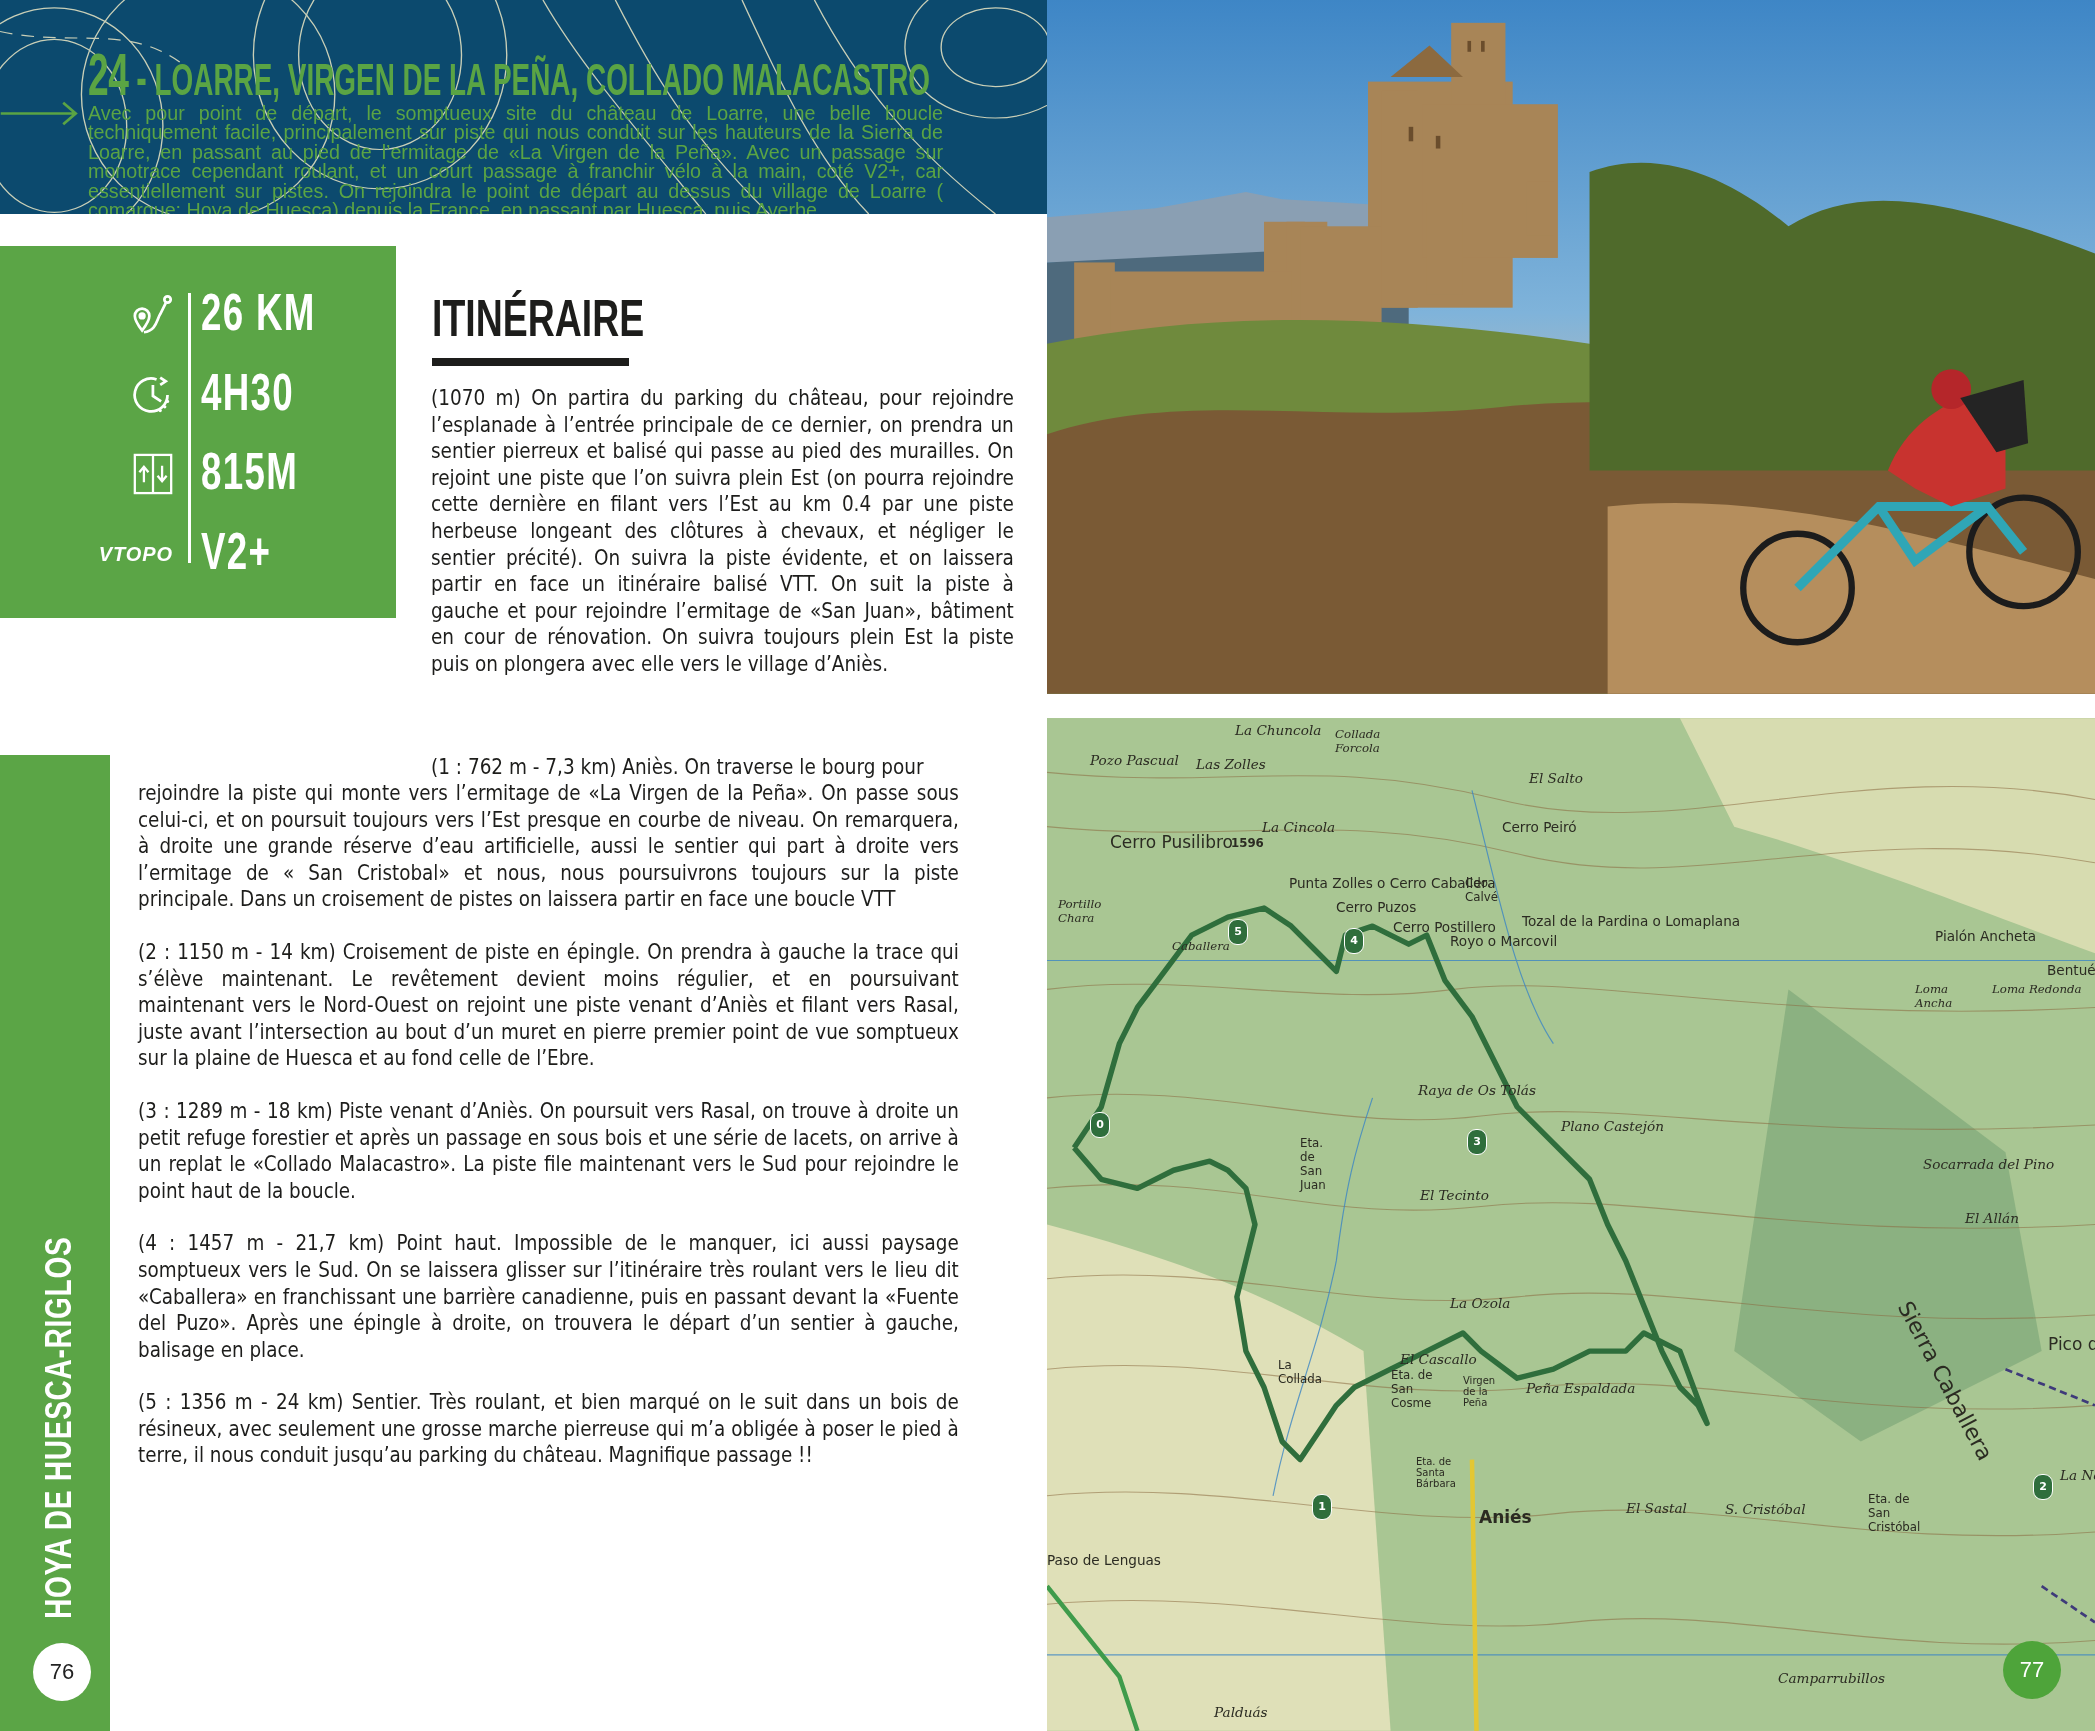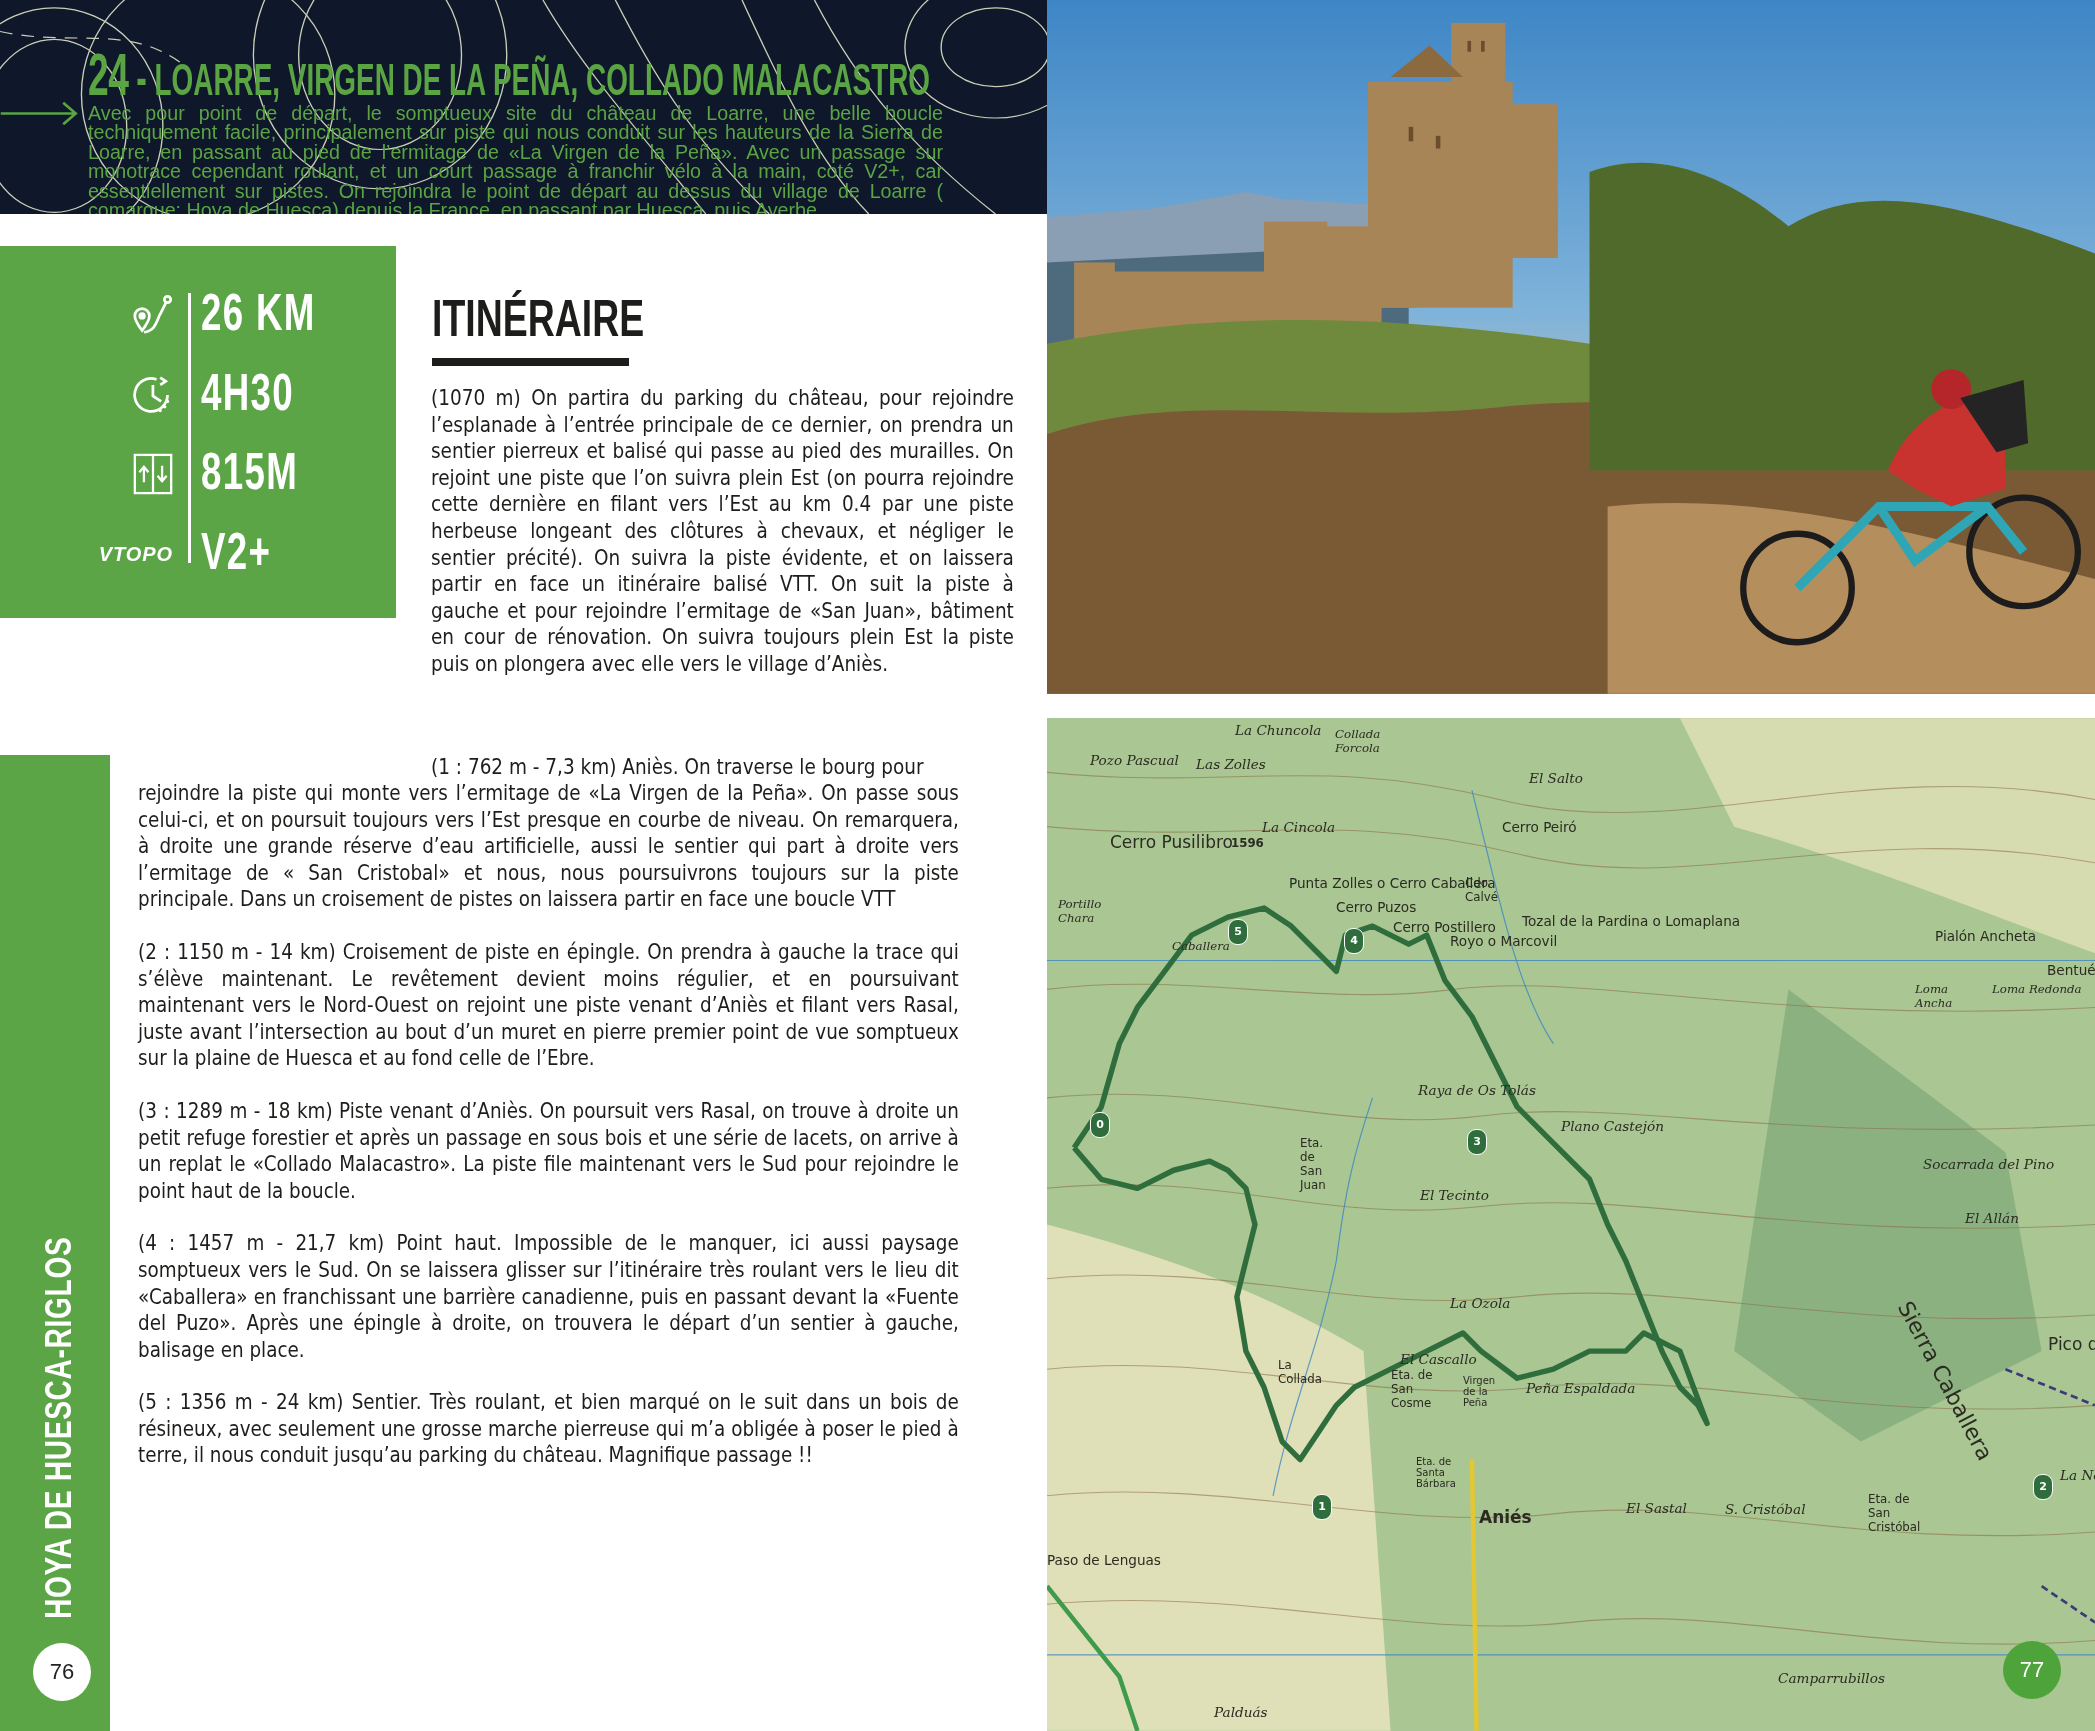--- a/index.html
+++ b/index.html
@@ -4,21 +4,21 @@
 <style>
   html, body { margin: 0; padding: 0; }
   body {
     width: 2095px; height: 1731px; position: relative; overflow: hidden;
     background: #ffffff;
     font-family: "DejaVu Sans", sans-serif;
   }
   
   .header-band {
     position: absolute; left: 0; top: 0; width: 1047px; height: 214px;
-    background: #0f172a;
+    background: #0c4a6e;
     overflow: hidden;
   }
   .topo { position: absolute; left: 0; top: 0; width: 100%; height: 100%; }
   .route-title {
     position: absolute; left: 88px; top: 40px; margin: 0;
     font-family: "Liberation Sans", sans-serif; font-weight: bold;
     color: #5aa444; white-space: nowrap;
     transform: scaleX(0.62); transform-origin: left top;
   }
   .route-title .num { font-size: 60px; letter-spacing: -0.9px; }

